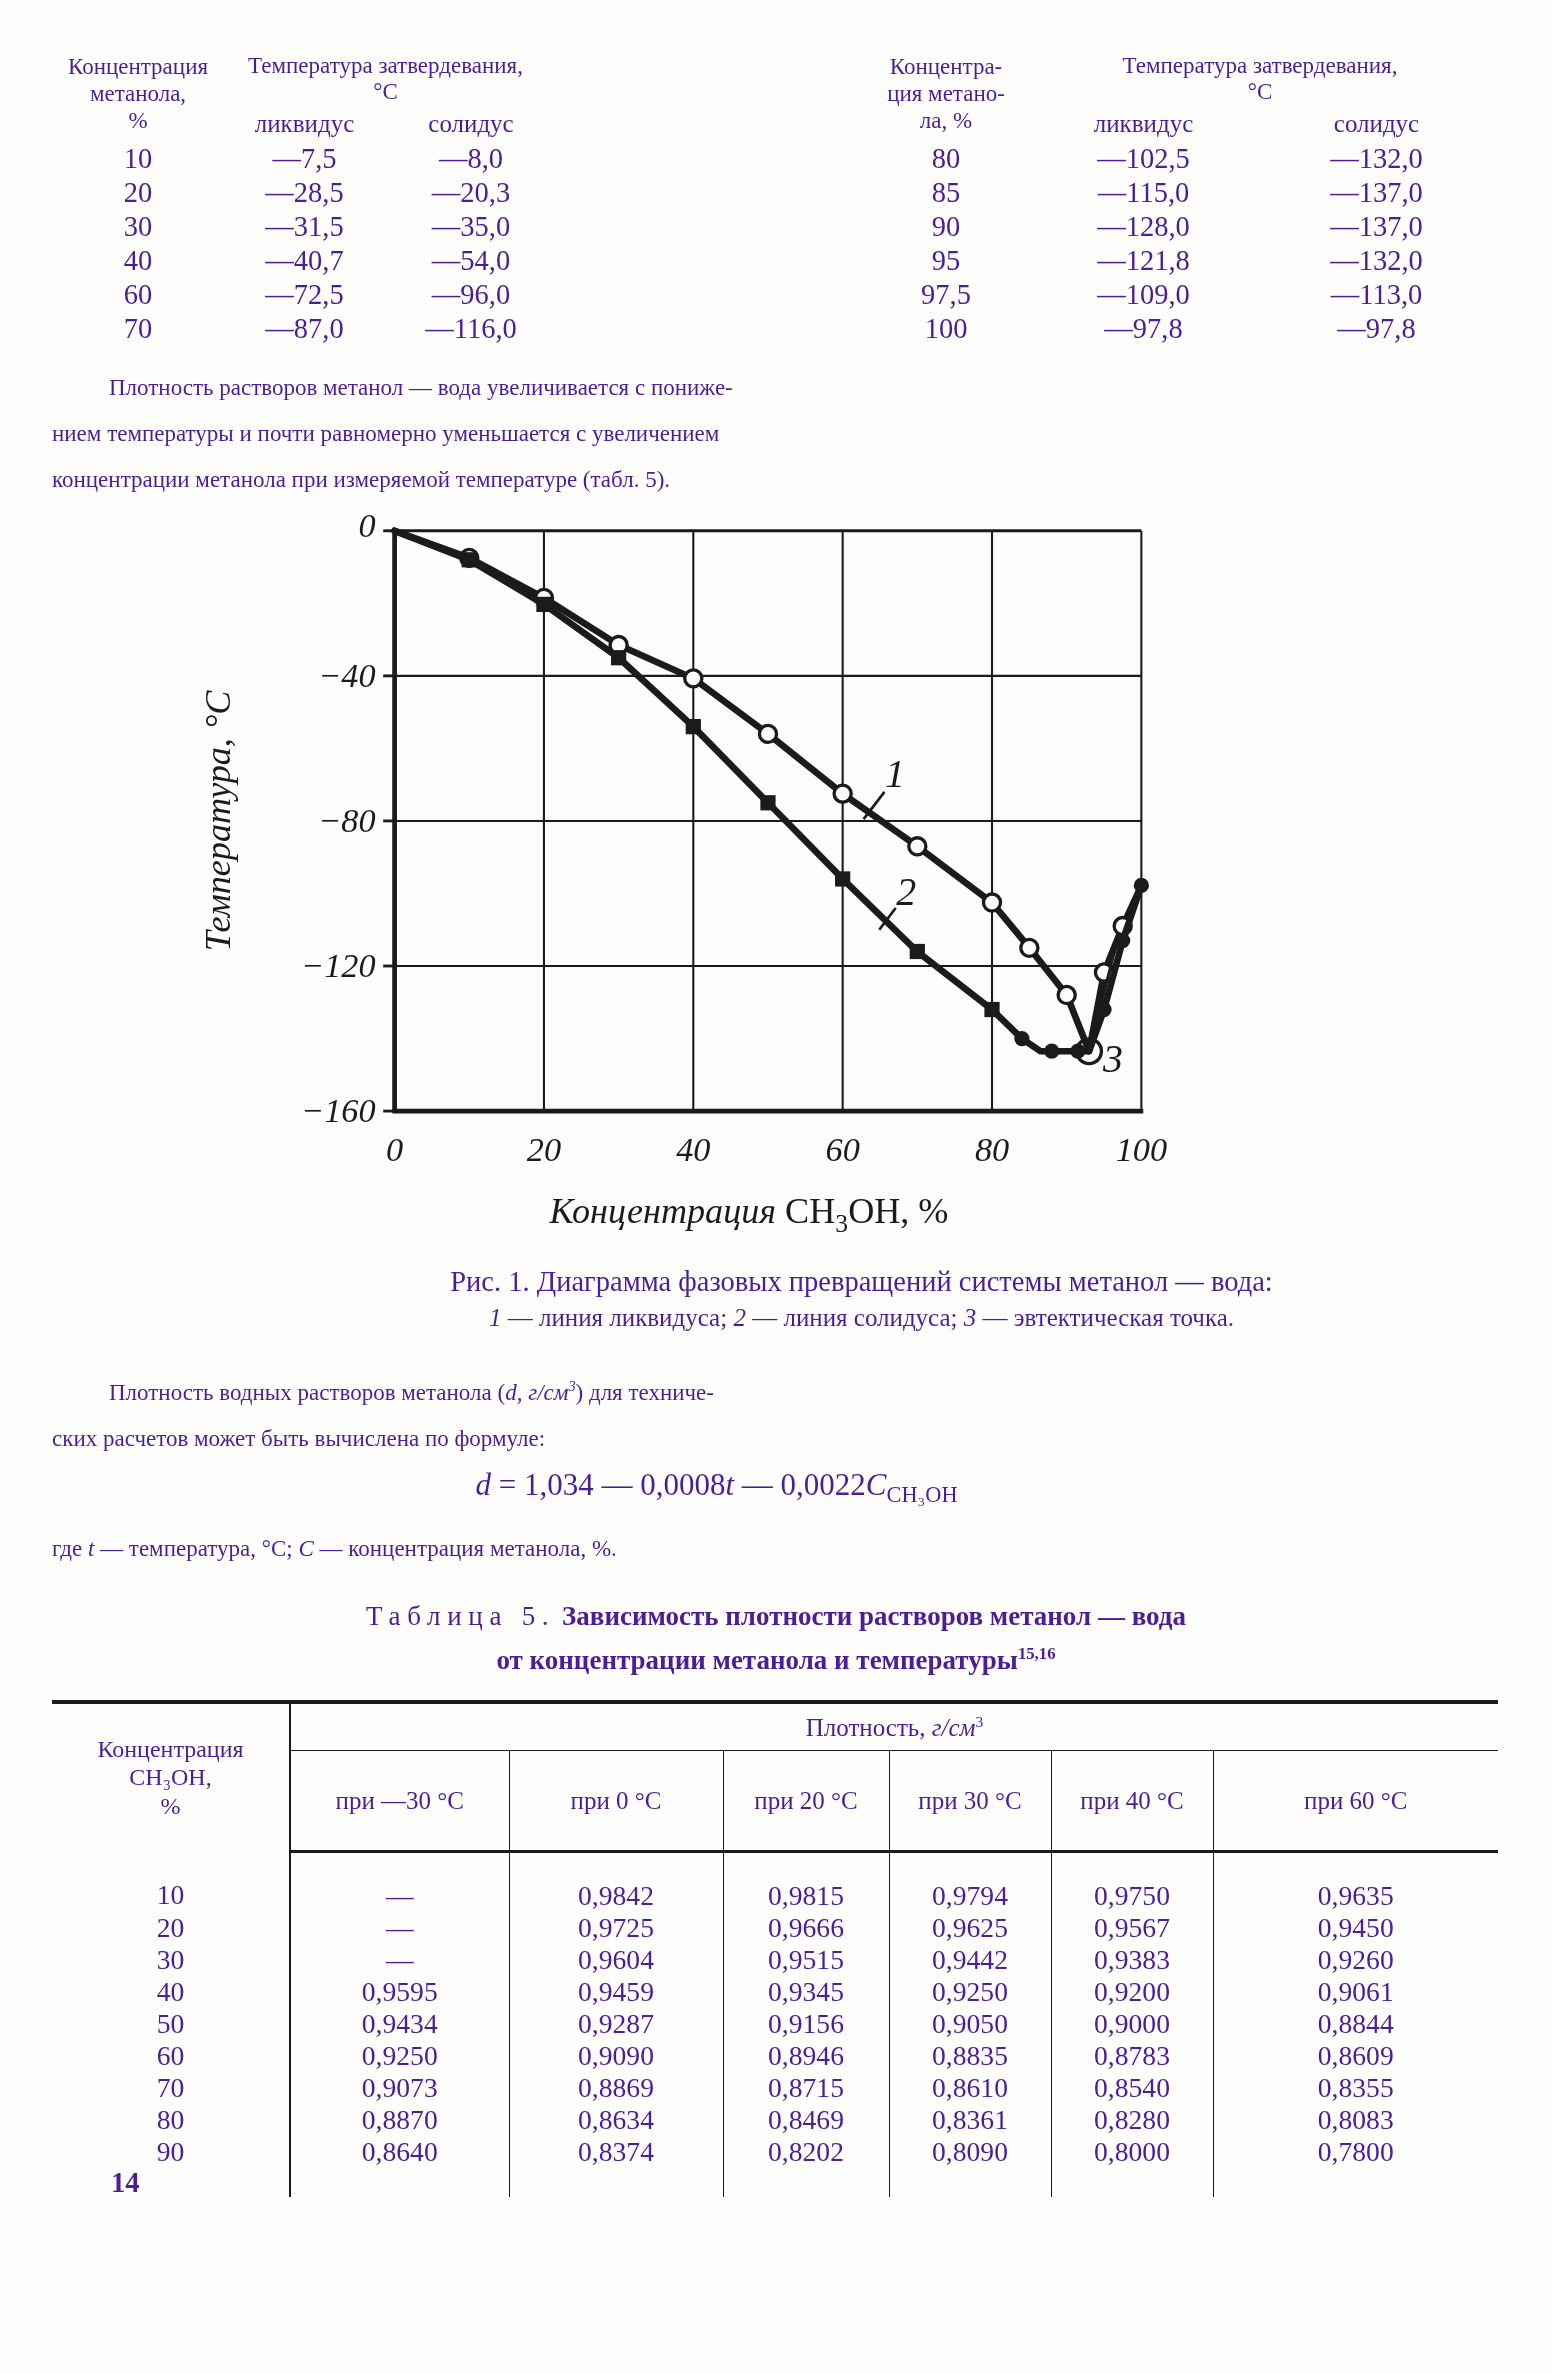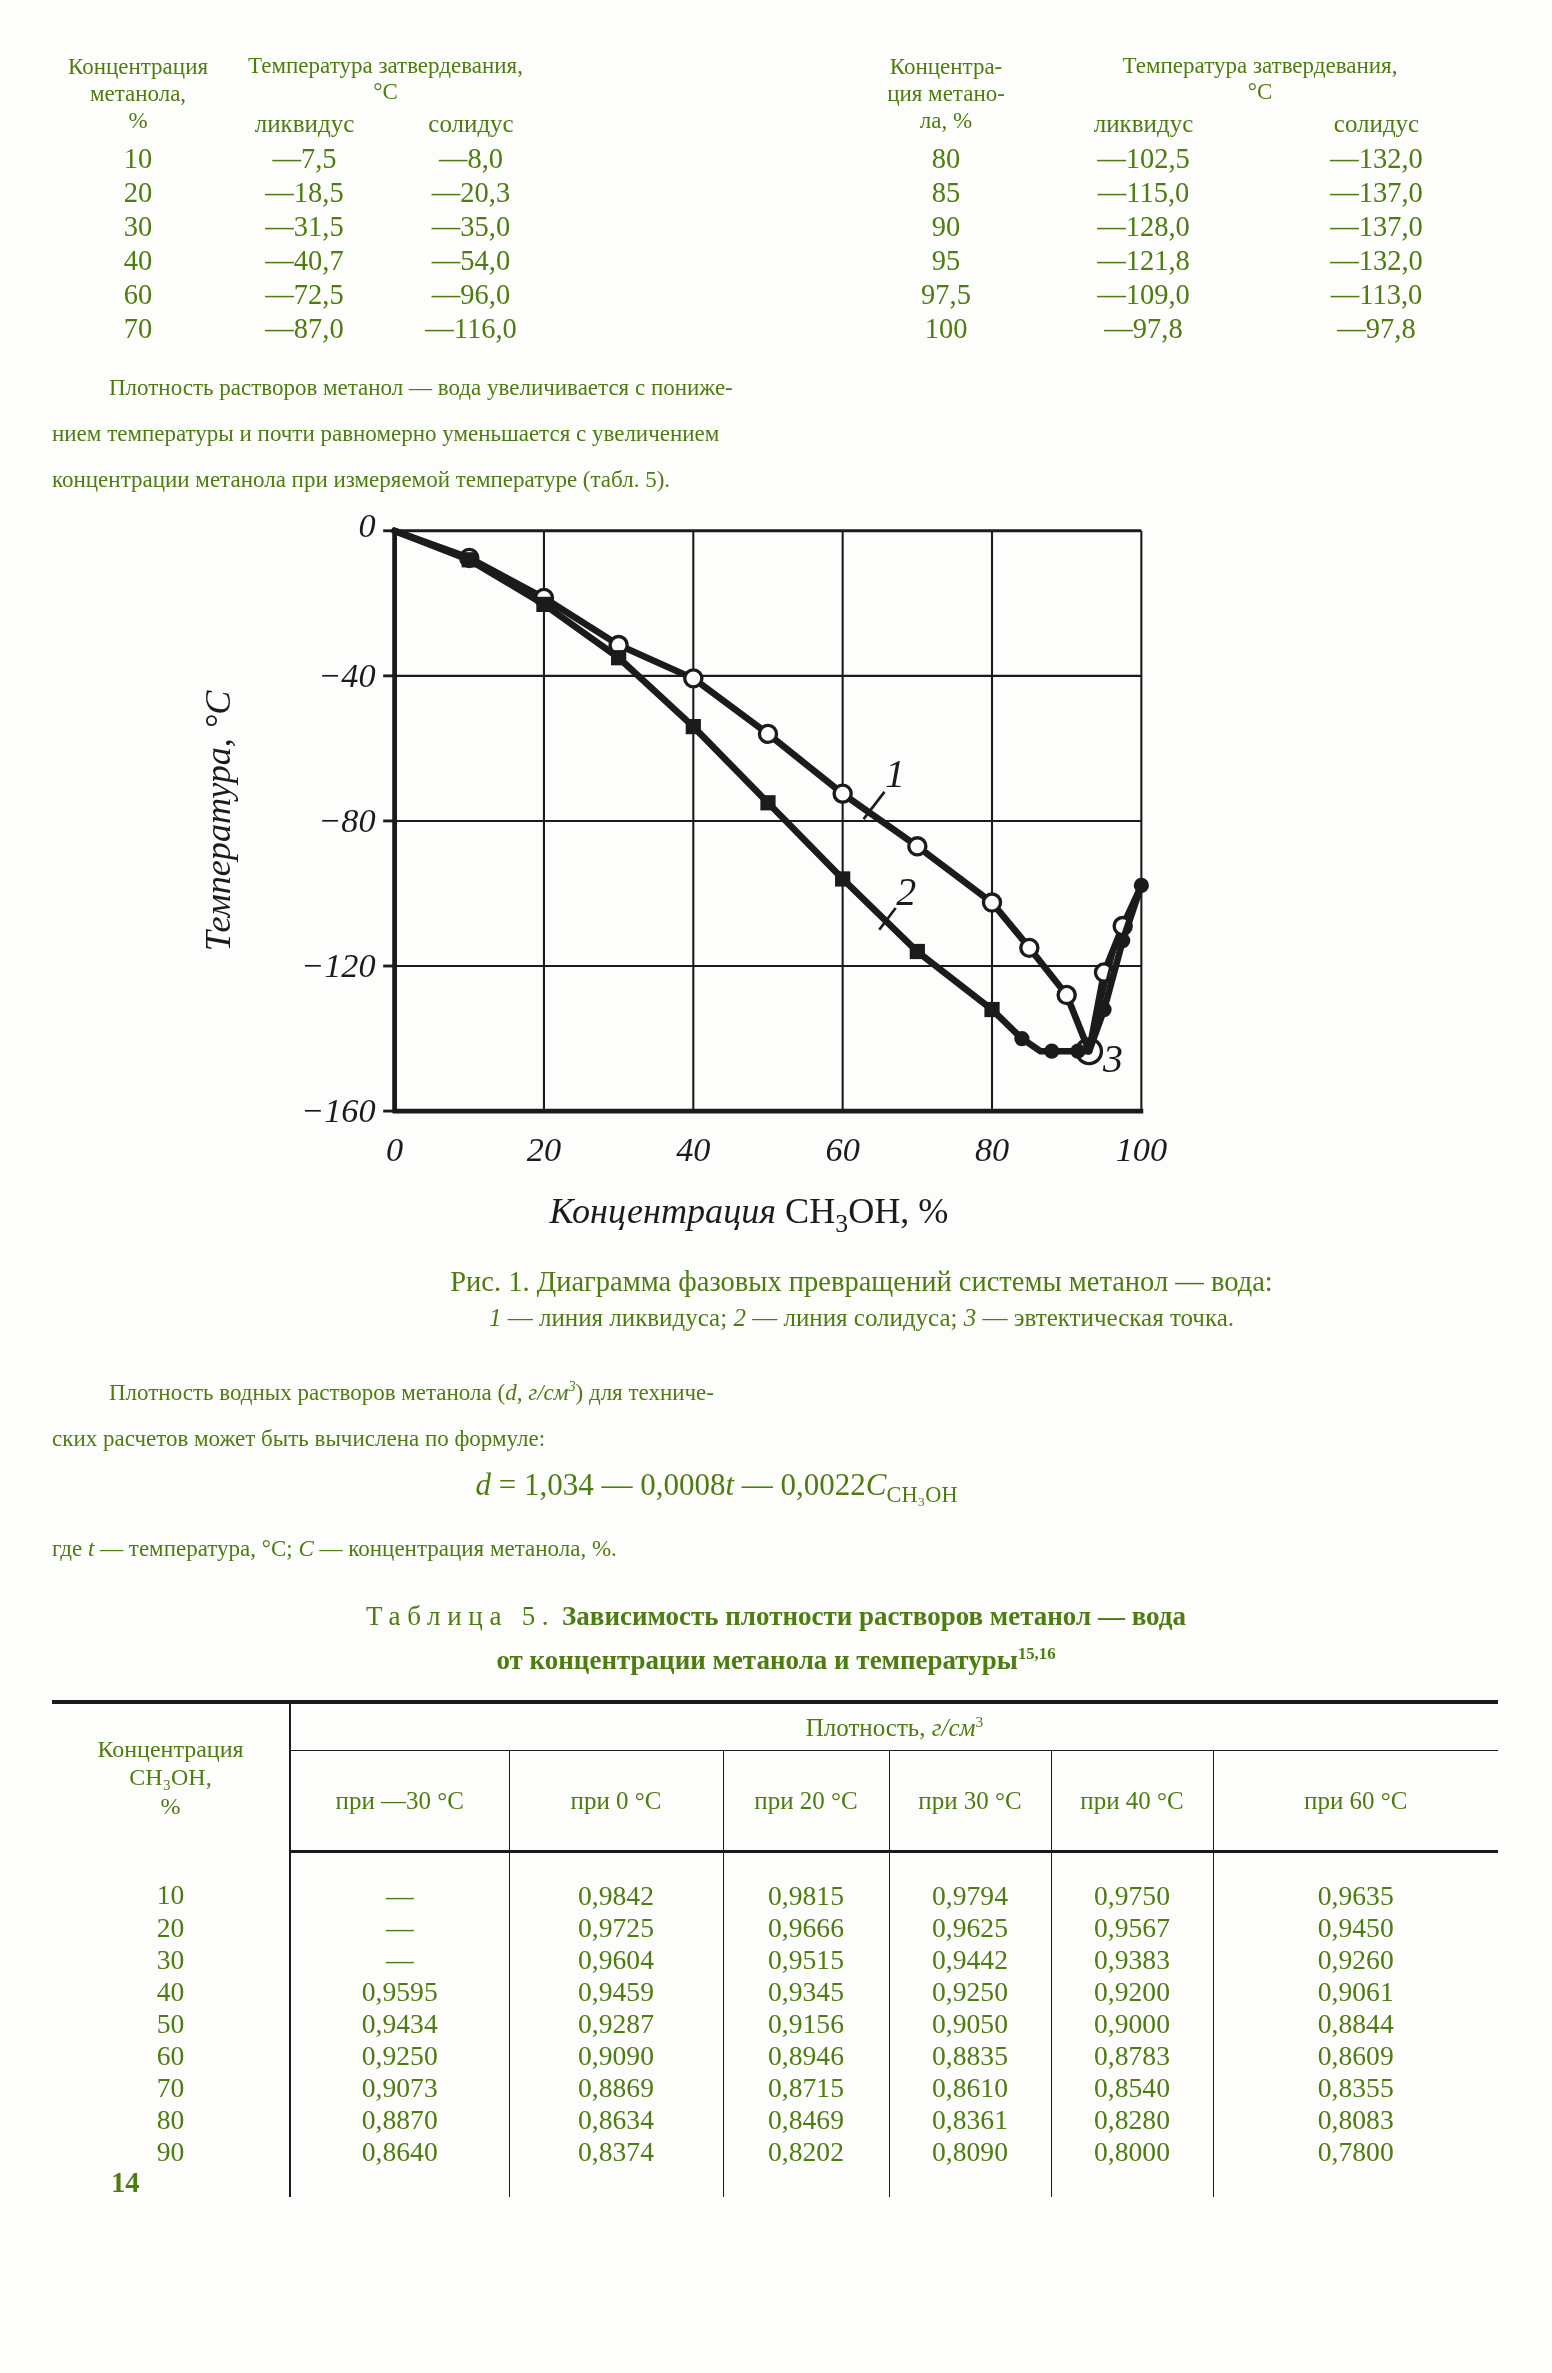--- a/index.html
+++ b/index.html
@@ -1,19 +1,19 @@
 <!DOCTYPE html>
 <html style="font-size:15px"><head>
 <meta charset="utf-8">
 <style>
   html,body{margin:0;padding:0;}
   body{background:#e8e8e8;}
   .page{
     width:1552px;height:2374px;position:relative;margin:0 auto;
-    background:#fdfdfc;color:#4d7c0f;overflow:hidden;
+    background:#fdfdfc;color:#4c1d95;overflow:hidden;
     font-family:"Liberation Serif","DejaVu Serif",serif;
   }
   
   .top-tables{display:flex;justify-content:space-between;padding:49px 59px 0 57px;}
   table.mini{border-collapse:collapse;}
   table.mini th,table.mini td{font-weight:normal;text-align:center;padding:0;}
   table.mini .mt-c1{font-size:23px;line-height:27px;vertical-align:top;padding-top:3.8px;}
   table.mini .mt-span{font-size:23px;line-height:26px;vertical-align:top;padding-top:3.8px;}
   table.mini .mt-sub{font-size:25px;padding-top:5.7px;padding-bottom:3.8px;vertical-align:bottom;}
   table.mini td{font-size:28.5px;line-height:34px;}
@@ -81,21 +81,21 @@
           </tr>
         </thead>
         <tbody>
           <tr>
             <td>10</td>
             <td>—7,5</td>
             <td>—8,0</td>
           </tr>
           <tr>
             <td>20</td>
-            <td>—18,5</td>
+            <td>—28,5</td>
             <td>—20,3</td>
           </tr>
           <tr>
             <td>30</td>
             <td>—31,5</td>
             <td>—35,0</td>
           </tr>
           <tr>
             <td>40</td>
             <td>—40,7</td>

